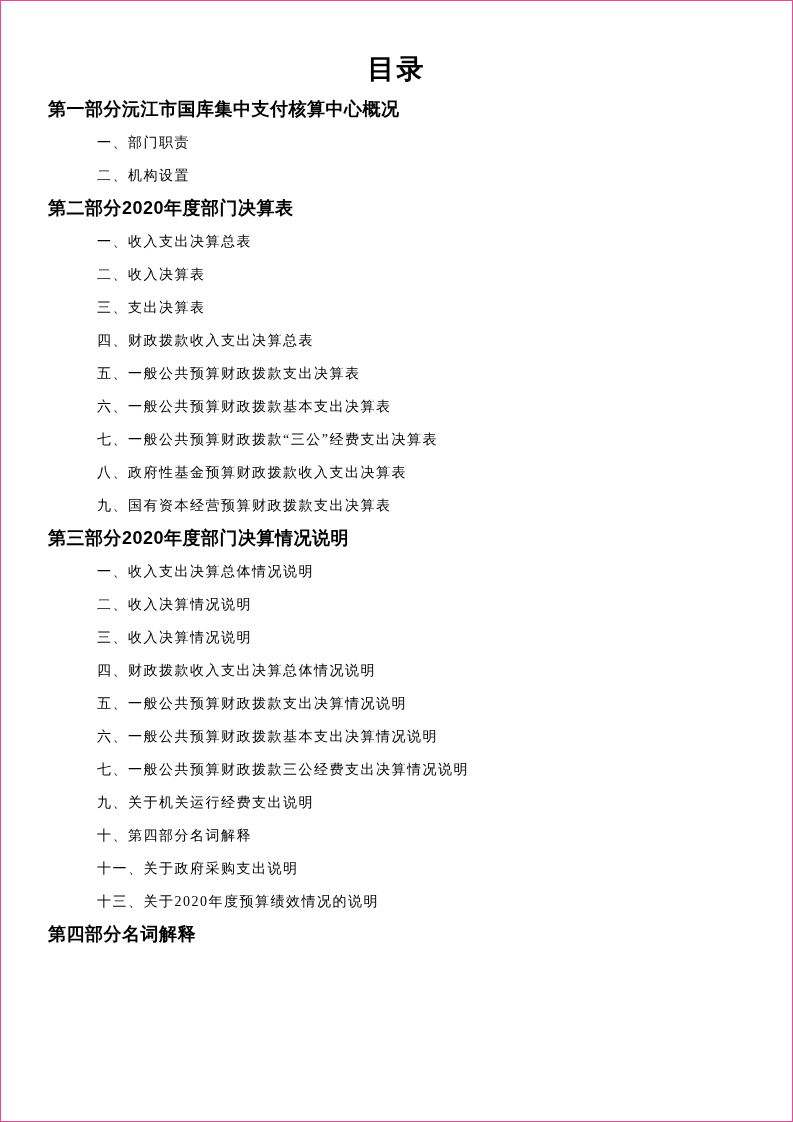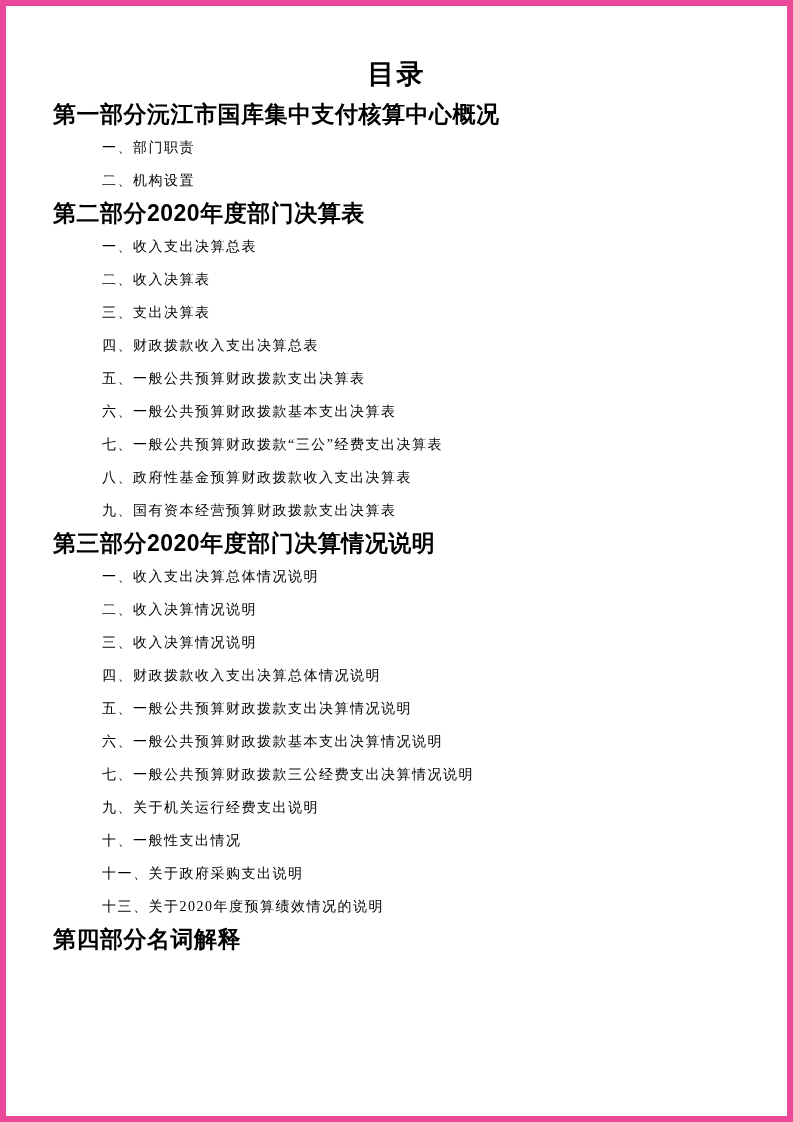--- a/index.html
+++ b/index.html
@@ -7,21 +7,21 @@
     padding: 0;
     background: #ffffff;
   }
   .page {
     position: relative;
     width: 793px;
     height: 1122px;
     margin: 0 auto;
     background: #ffffff;
     box-sizing: border-box;
-    border: 6px solid #ec4899;
+    border: 1px solid #ec4899;
     padding-top: 54px;
     overflow: hidden;
     color: #000000;
   }
   .doc-title {
     margin: 0;
     height: 28px;
     line-height: 28px;
     text-align: center;
     font-family: "Liberation Sans", "DejaVu Sans", sans-serif;
@@ -30,21 +30,21 @@
     letter-spacing: 2px;
   }
   .toc {
     margin-top: 10px;
     padding-left: 47px;
     padding-right: 30px;
   }
   .toc-heading {
     font-family: "Liberation Sans", "DejaVu Sans", sans-serif;
     font-weight: bold;
-    font-size: 23px;
+    font-size: 18px;
     line-height: 33px;
     letter-spacing: 0.5px;
     white-space: nowrap;
   }
   .toc-item {
     font-family: "Liberation Serif", "DejaVu Serif", serif;
     font-weight: normal;
     font-size: 14px;
     line-height: 33px;
     letter-spacing: 1.5px;
@@ -78,21 +78,21 @@
       <div class="toc-section">
         <div class="toc-heading">第三部分2020年度部门决算情况说明</div>
         <div class="toc-item">一、收入支出决算总体情况说明</div>
         <div class="toc-item">二、收入决算情况说明</div>
         <div class="toc-item">三、收入决算情况说明</div>
         <div class="toc-item">四、财政拨款收入支出决算总体情况说明</div>
         <div class="toc-item">五、一般公共预算财政拨款支出决算情况说明</div>
         <div class="toc-item">六、一般公共预算财政拨款基本支出决算情况说明</div>
         <div class="toc-item">七、一般公共预算财政拨款三公经费支出决算情况说明</div>
         <div class="toc-item">九、关于机关运行经费支出说明</div>
-        <div class="toc-item">十、一般性支出情况</div>
+        <div class="toc-item">十、第四部分名词解释</div>
         <div class="toc-item">十一、关于政府采购支出说明</div>
         <div class="toc-item">十三、关于2020年度预算绩效情况的说明</div>
       </div>
       <div class="toc-section">
         <div class="toc-heading">第四部分名词解释</div>
       </div>
     </nav>
 </div>
 
 </body></html>

